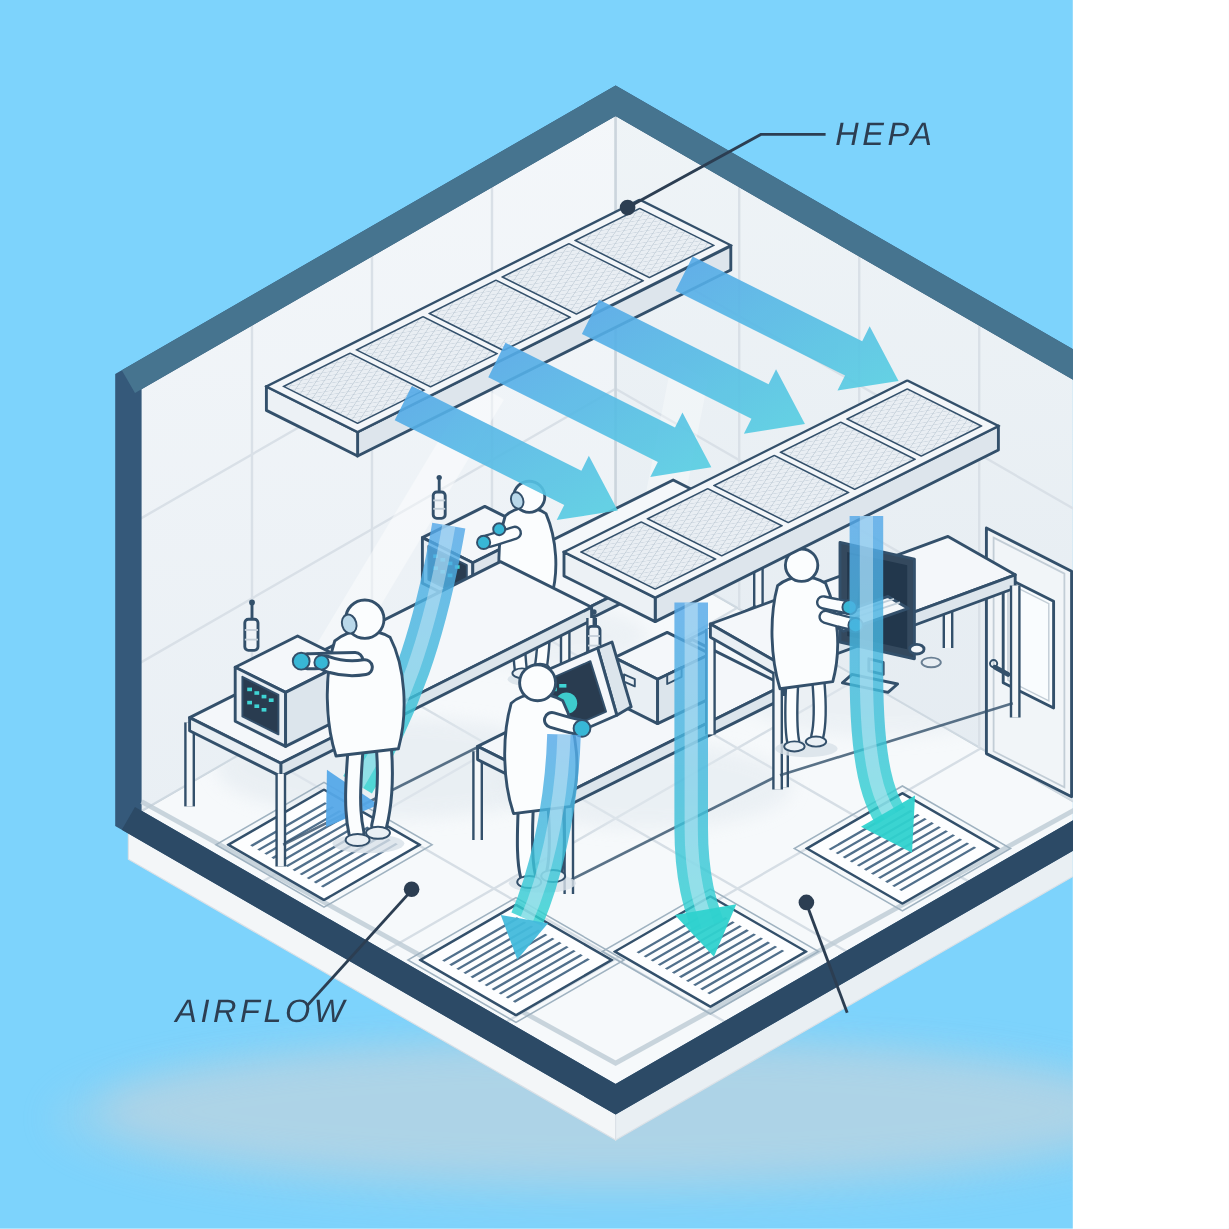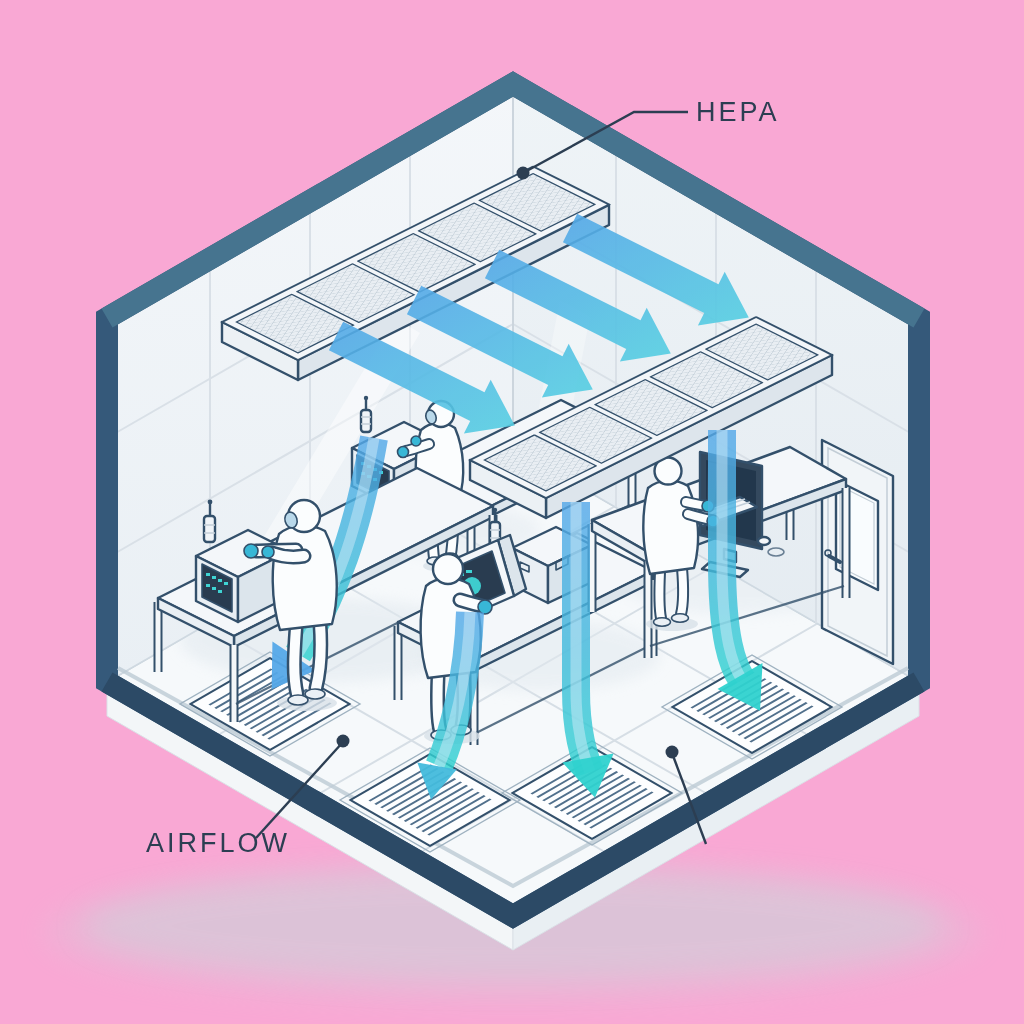--- a/index.html
+++ b/index.html
@@ -1,17 +1,17 @@
 <!DOCTYPE html>
 <html style="--label_navy: #2c3e52; --outline_navy: #33506b; --band_navy: #35597a; --band_dark: #2c4a66; --band_light: #46748f; --wall: #f1f5f8; --wall_shade: #e7edf2; --seam: #d9e0e7; --floor: #f6f9fb; --floor_line: #d6dee5; --suit_white: #fbfdfe; --glove_teal: #38b7d6; --visor_blue: #b9d8ea; --screen_dark: #293c50; --screen_glow: #3fd4d4; --stream_blue: #55a8e8; --stream_mid: #43badc; --stream_teal: #2fd2cf; --mesh_line: #bcc9d4; --furniture_fill: #f4f7fa; --shadow: #ccd4da;"><head>
 <meta charset="utf-8">
 <style>
   html,body{margin:0;padding:0;background:#ffffff;}
-  .stage{position:relative;width:1024px;height:1024px;background:#f9a8d4;overflow:hidden;
-         font-family:"Liberation Sans",sans-serif;}
+  .stage{position:relative;width:894px;height:1024px;background:#7dd3fc;overflow:hidden;
+         font-family:"Liberation Sans",sans-serif;font-style:italic;}
   .lbl{font-family:"Liberation Sans",sans-serif;font-size:27px;letter-spacing:3px;
        fill:var(--label_navy,#2c3e52);}
   .o{stroke:var(--outline_navy,#33506b);stroke-width:2.4;stroke-linejoin:round;}
   .o15{stroke:var(--outline_navy,#33506b);stroke-width:1.6;stroke-linejoin:round;}
   .fw{fill:var(--furniture_fill,#f4f7fa);}
   .fe{fill:#e9eff4;}
   .fs{fill:#dce5ec;}
   .suit{fill:var(--suit_white,#fbfdfe);}
   .glove{fill:var(--glove_teal,#38b7d6);}
   .scr{fill:var(--screen_dark,#293c50);}

